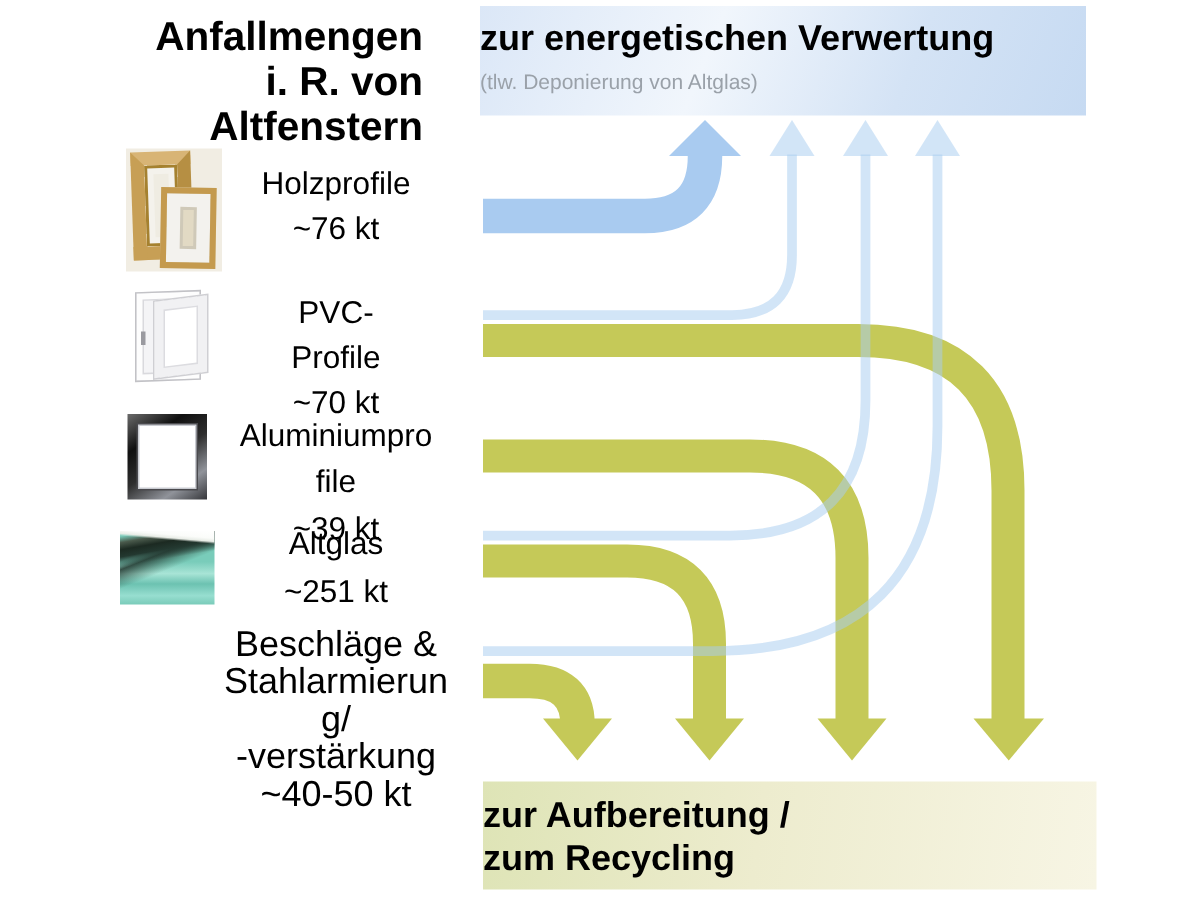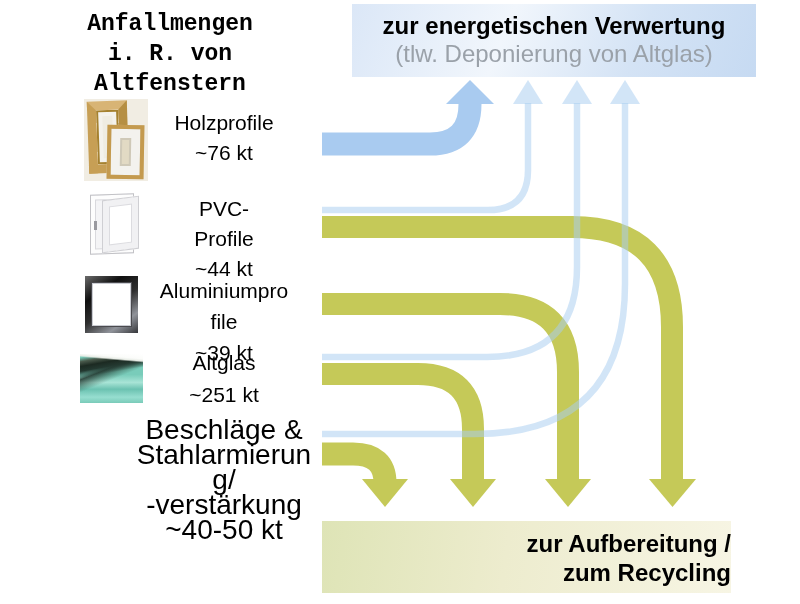--- a/index.html
+++ b/index.html
@@ -5,47 +5,47 @@
   html,body{margin:0;padding:0;background:#fff;}
   .canvas{
     position:relative;width:800px;height:604px;background:#ffffff;overflow:hidden;
     font-family:"Liberation Sans", sans-serif;color:#000;
   }
   .flows-svg{position:absolute;left:0;top:0;width:800px;height:604px;}
   .multiline{white-space:pre-line;}
 
   .heading{
     position:absolute;left:58px;top:9px;width:224px;
-    font-size:23px;font-weight:bold;line-height:30px;text-align:center;font-family:Liberation Mono, monospace;
+    font-size:27px;font-weight:bold;line-height:30px;text-align:right;
   }
 
   .top-banner{
     position:absolute;left:320px;top:4px;width:404px;height:73px;
     background:linear-gradient(112deg,#dbe7f7 0%,#f1f6fc 38%,#d4e3f5 70%,#c6daf2 100%);
-    text-align:center;box-sizing:border-box;padding-top:9px;margin-left:32px;
+    text-align:left;box-sizing:border-box;padding-top:9px;
   }
   .top-banner .banner-title{font-size:24px;font-weight:bold;line-height:26px;}
-  .top-banner .banner-subtitle{font-size:24px;line-height:26px;margin-top:2px;}
+  .top-banner .banner-subtitle{font-size:14px;line-height:26px;margin-top:2px;}
 
   .bottom-banner{
     position:absolute;left:322px;top:521px;width:409px;height:72px;
     background:linear-gradient(98deg,#dee4b6 0%,#edecce 45%,#f7f5e4 100%);
-    text-align:right;box-sizing:border-box;padding-top:8px;
+    text-align:left;box-sizing:border-box;padding-top:8px;
     font-size:24px;font-weight:bold;line-height:29px;
   }
 
   .row-label{
     position:absolute;left:118px;width:212px;text-align:center;
     font-size:21px;line-height:30px;
   }
   #label-holz{top:108px;}
   #label-pvc{top:194px;}
   #label-alu{top:275px;line-height:31px;}
   #label-altglas{top:347px;line-height:32px;}
-  #label-besch{top:417px;line-height:25px;font-size:28px;}
+  #label-besch{top:417px;line-height:25px;font-size:24px;}
 
   .img{position:absolute;}
   .img div{position:absolute;box-sizing:border-box;}
 
   
   #img-wood{left:84px;top:99px;width:64px;height:82px;background:#f1ede3;}
   #img-wood .wood-back{
     left:4px;top:2px;width:40px;height:72px;
     border:9px solid #c79f55;border-right-color:#b68f43;border-top-color:#d8b475;
     background:#efece2;box-shadow:inset 0 0 0 2px #a5812f, inset 0 0 0 6px #f4f2ec;
@@ -150,21 +150,21 @@
   <div class="img" id="img-alu">
     <div class="alu-glass"></div>
   </div>
 
   <div class="img" id="img-glass"></div>
 
   <div class="row-label multiline" id="label-holz">Holzprofile
 ~76 kt</div>
   <div class="row-label multiline" id="label-pvc">PVC-
 Profile
-~44 kt</div>
+~70 kt</div>
   <div class="row-label multiline" id="label-alu">Aluminiumpro
 file
 ~39 kt</div>
   <div class="row-label multiline" id="label-altglas">Altglas
 ~251 kt</div>
   <div class="row-label multiline" id="label-besch">Beschläge &amp;
 Stahlarmierun
 g/
 -verstärkung
 ~40-50 kt</div>

